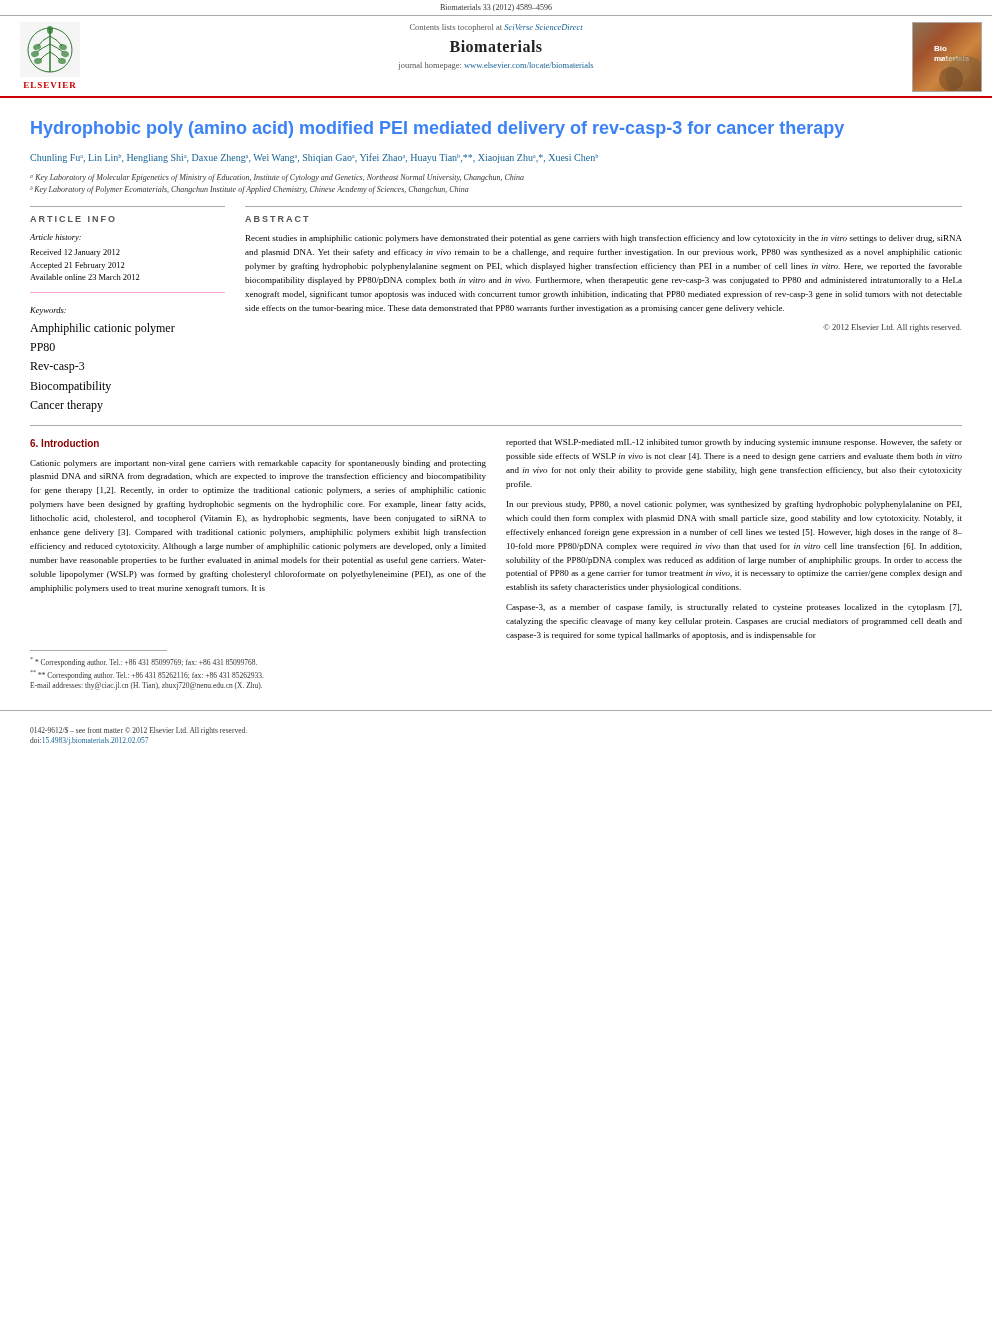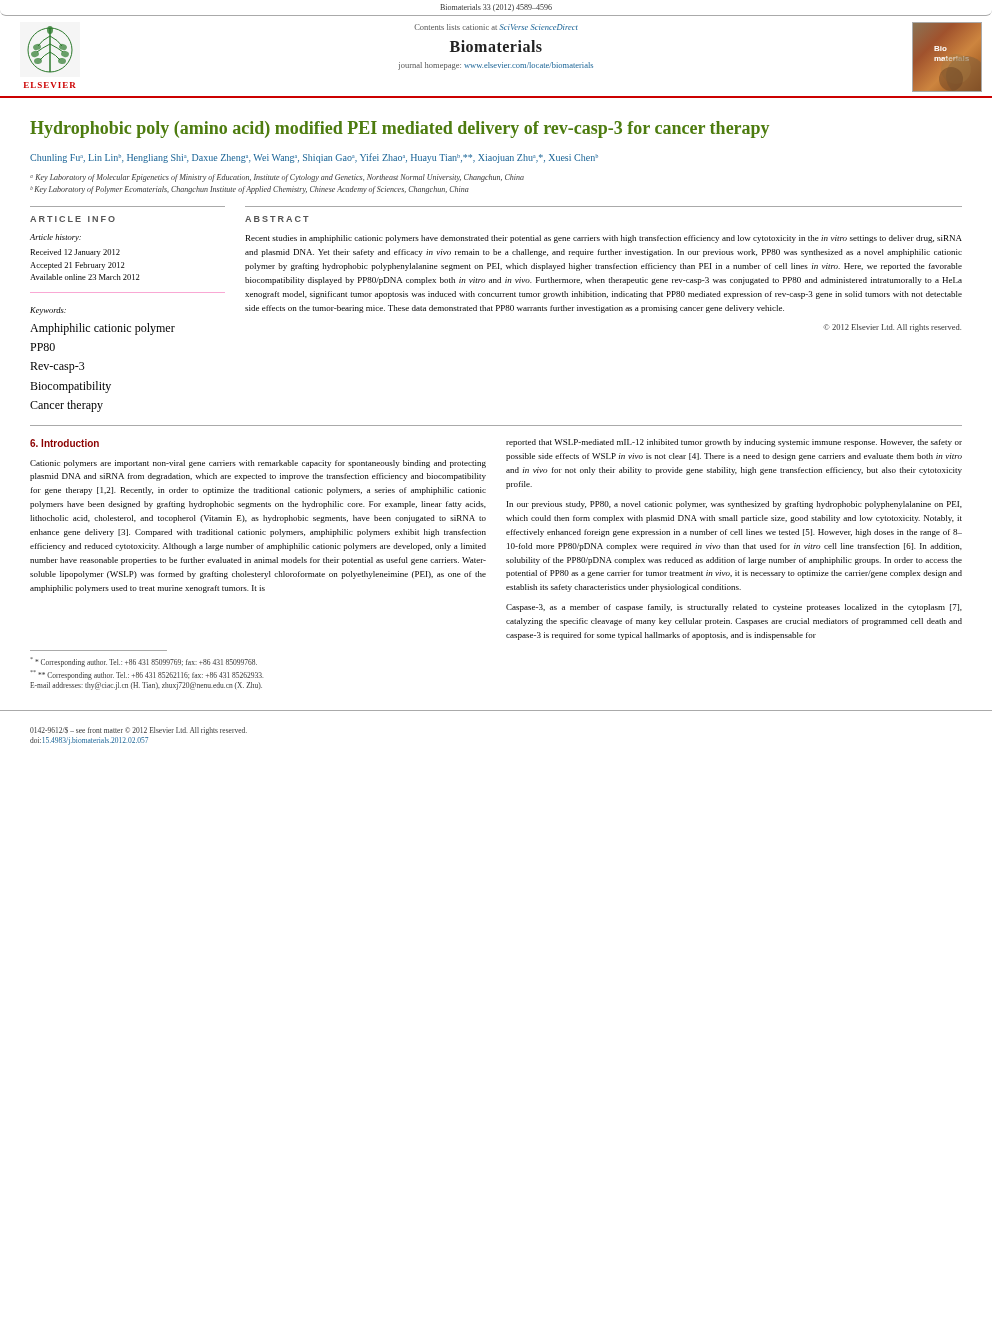--- a/index.html
+++ b/index.html
@@ -97,36 +97,35 @@
       line-height: 1.2;
     }
 
     
     .citation-line {
       text-align: center;
       font-size: 8px;
       color: #333;
       padding: 2px 0;
       border-bottom: 1px solid #aaa;
-      border-radius: 6px;
     }
 
     
     .main-content {
       padding: 14px 30px 10px 30px;
     }
 
     
     .article-title {
       font-size: 18px;
       font-weight: bold;
-      color: #4d7c0f;
+      color: #3b82f6;
       line-height: 1.35;
       margin-bottom: 10px;
-      font-family: Liberation Serif, serif;
+      font-family: Liberation Sans, sans-serif;
     }
 
     
     .authors {
       font-size: 10px;
       line-height: 1.6;
       margin-bottom: 6px;
       color: #1a6496;
     }
 
@@ -302,21 +301,21 @@
         <ellipse cx="45" cy="32" rx="4" ry="3" fill="#2d7a2d" opacity="0.7" transform="rotate(15 45 32)"></ellipse>
         <ellipse cx="18" cy="39" rx="4" ry="3" fill="#2d7a2d" opacity="0.7" transform="rotate(-10 18 39)"></ellipse>
         <ellipse cx="42" cy="39" rx="4" ry="3" fill="#2d7a2d" opacity="0.7" transform="rotate(10 42 39)"></ellipse>
         <ellipse cx="30" cy="8" rx="3" ry="4" fill="#2d7a2d" opacity="0.8"></ellipse>
       </svg>
       <div class="elsevier-text">ELSEVIER</div>
     </div>
 
     <div class="journal-center">
       <div class="sciverse-line">
-        <span>Contents lists cationic at</span>
+        <span>Contents lists tocopherol at</span>
         <span class="sciverse-link">SciVerse ScienceDirect</span>
       </div>
       <div class="journal-title-main">Biomaterials</div>
       <div class="journal-homepage">
         <span>journal homepage: </span>
         <span class="homepage-link">www.elsevier.com/locate/biomaterials</span>
       </div>
     </div>
 
     <div class="biomaterials-logo-box">

